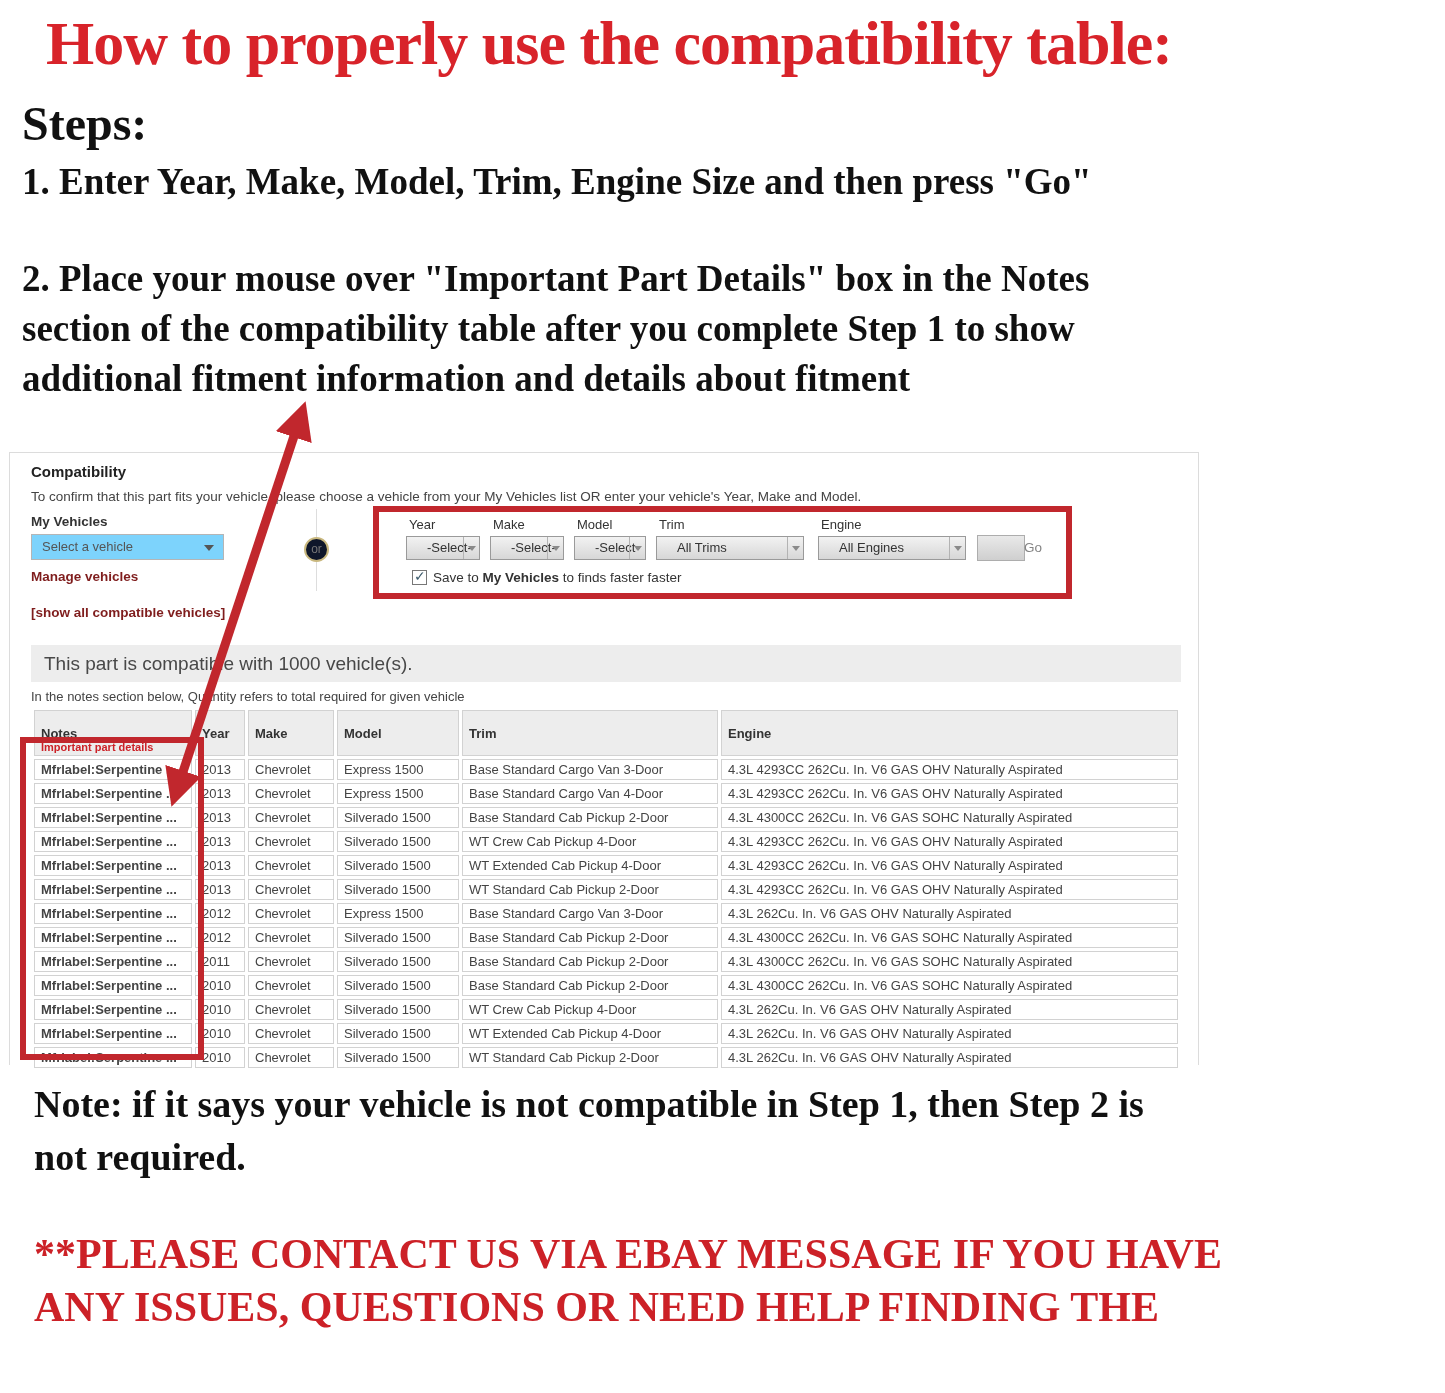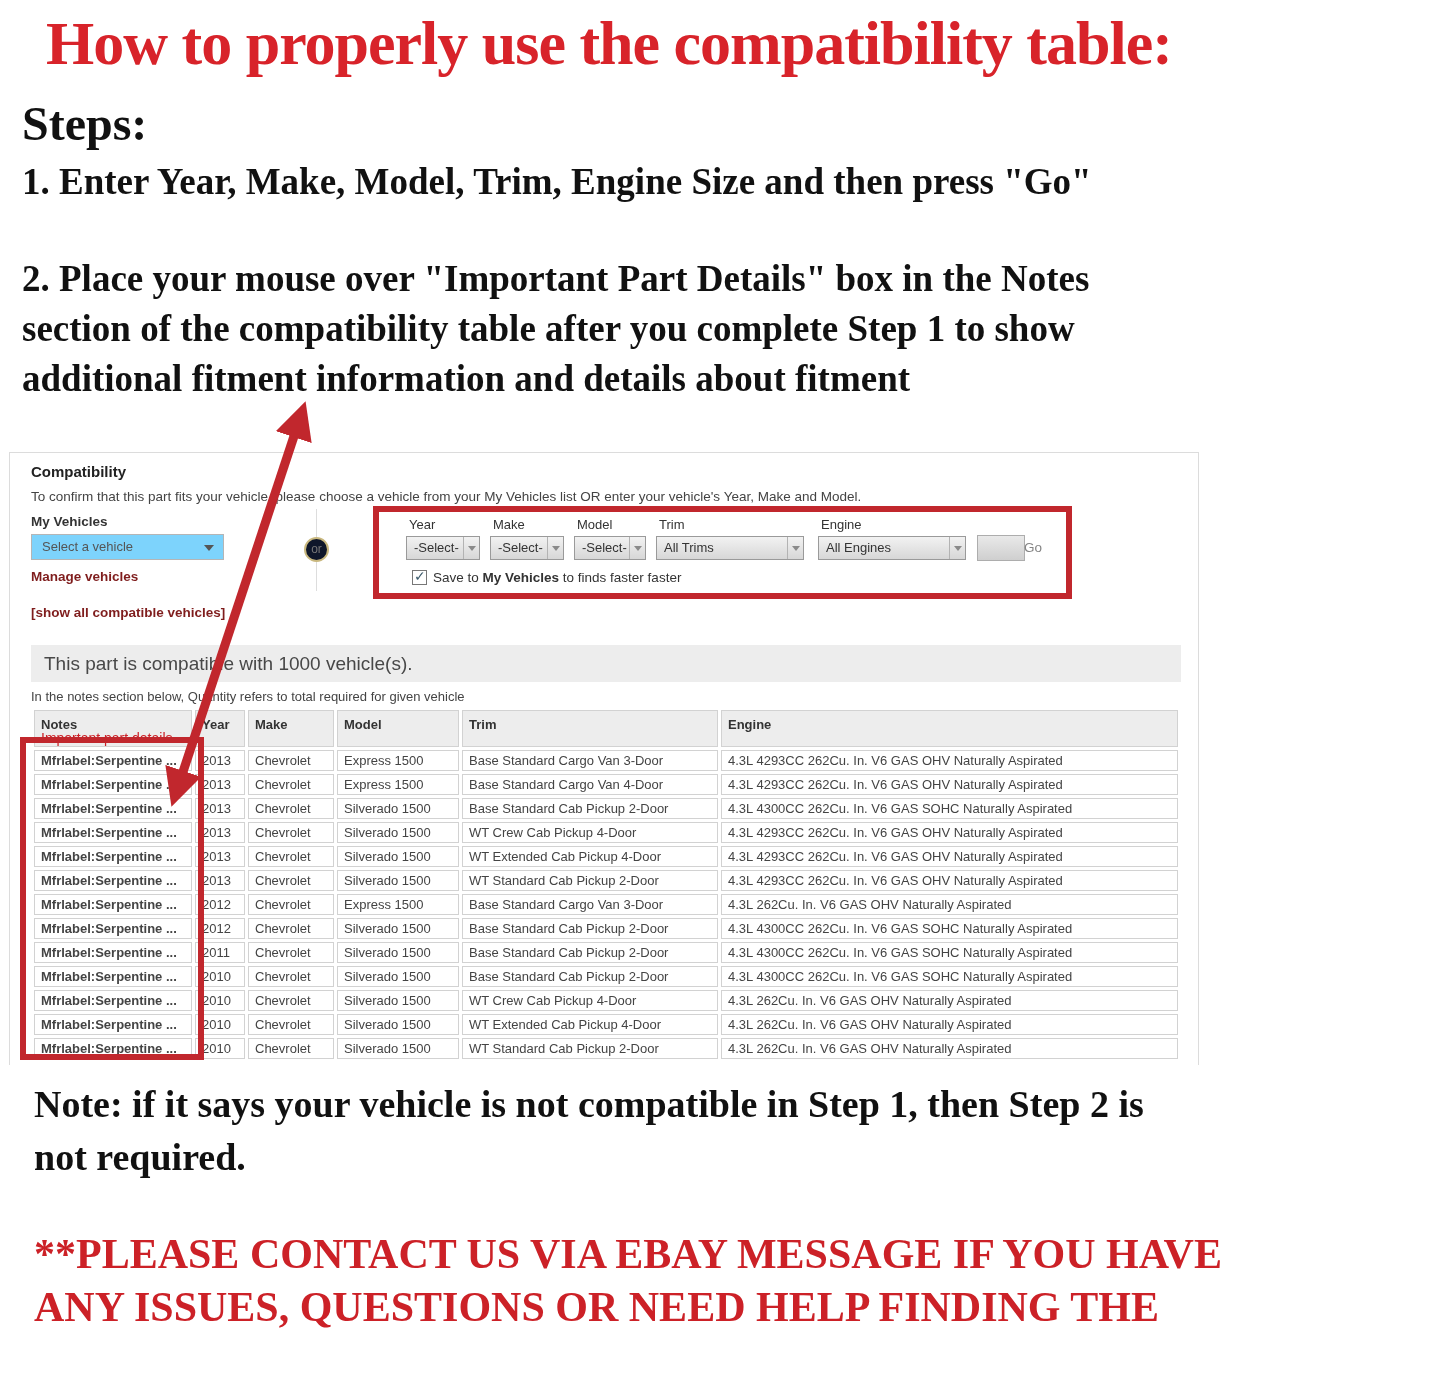--- a/index.html
+++ b/index.html
@@ -27,42 +27,42 @@
                   border-left:5px solid transparent;border-right:5px solid transparent;border-top:6px solid #555;}
   .bluelink{font-size:13.5px;color:#7f1d1d;cursor:pointer;text-decoration:none;font-weight:bold;}
   #manage-link{left:21px;top:116px;}
   #showall-link{left:21px;top:152px;}
   #or-divider{left:306px;top:56px;width:1px;height:82px;background:#dddddd;}
   #or-circle{left:294px;top:84px;width:25px;height:25px;border-radius:50%;border:2px solid #c9b87f;
              background:#0f172a;color:#777;font-size:12px;text-align:center;line-height:21px;}
   #form-redbox{left:363px;top:53px;width:699px;height:93px;border:6px solid #c1272d;}
   .fld-label{font-size:13px;color:#333;top:64px;}
   .sel{top:83px;height:24px;border:1px solid #9a9a9a;background:linear-gradient(#f2f2f2,#d7d7d7);
-       font-size:13px;color:#333;line-height:22px;padding-left:7px;cursor:pointer;}
+       font-size:13px;color:#333;line-height:22px;padding-left:20px;cursor:pointer;}
   .sel .chev{position:absolute;right:0;top:0;bottom:0;width:16px;border-left:1px solid #b3b3b3;}
   .sel .chev:after{content:"";position:absolute;left:4px;top:9px;width:0;height:0;
        border-left:4px solid transparent;border-right:4px solid transparent;border-top:5px solid #8a8a8a;}
   #go-button{left:967px;top:82px;width:42px;height:26px;border:1px solid #adadad;
        background:linear-gradient(#e9e9e9,#cfcfcf);color:#848484;font-size:13.5px;text-align:center;line-height:24px;cursor:pointer;padding-left:46px;}
   #save-row{left:402px;top:117px;font-size:13.5px;color:#333;}
   #save-checkbox{display:inline-block;width:15px;height:15px;border:1px solid #777;background:#fff;
        vertical-align:-3px;margin-right:6px;position:relative;cursor:pointer;}
   #save-checkbox .mark{position:absolute;left:1px;top:-3px;font-size:14px;color:#3c5a6b;}
   #result-banner{left:21px;top:192px;width:1150px;height:37px;background:#ededed;
        font-size:19px;color:#484848;line-height:37px;padding-left:13px;}
   #notes-hint{left:21px;top:236px;font-size:13px;color:#444;}
   
   #compat-table{position:absolute;left:21px;top:254px;width:1150px;border-collapse:separate;border-spacing:3px;table-layout:fixed;}
   #compat-table th,#compat-table td{border:1px solid #d2d2d2;font-size:13px;color:#444;
        padding:2px 6px;white-space:nowrap;overflow:hidden;text-align:left;vertical-align:middle;}
-  #compat-table th{background:#ededed;font-weight:bold;color:#333;height:32px;vertical-align:top;padding-top:6px;}
+  #compat-table th{background:#ededed;font-weight:bold;color:#333;height:32px;vertical-align:top;padding-top:15px;}
   #compat-table td{height:20px;background:#fff;}
   .col-notes{width:158px;font-weight:bold;}.col-year{width:50px;}.col-make{width:86px;}
   .col-model{width:122px;}.col-trim{width:256px;}.col-engine{width:auto;}
-  #notes-sub{font-size:14px;font-weight:normal;color:#cc2127;line-height:12px;}
+  #notes-sub{font-size:11px;font-weight:bold;color:#cc2127;line-height:12px;}
   
   #notes-redbox{position:absolute;left:20px;top:737px;width:172px;height:311px;border:6px solid #c1272d;z-index:8;}
   #arrow-svg{position:absolute;left:0;top:0;z-index:9;pointer-events:none;}
 </style>
 </head>
 <body>
 
 <div id="page">
 
   <div id="main-title" class="serif">How to properly use the compatibility table:</div>

